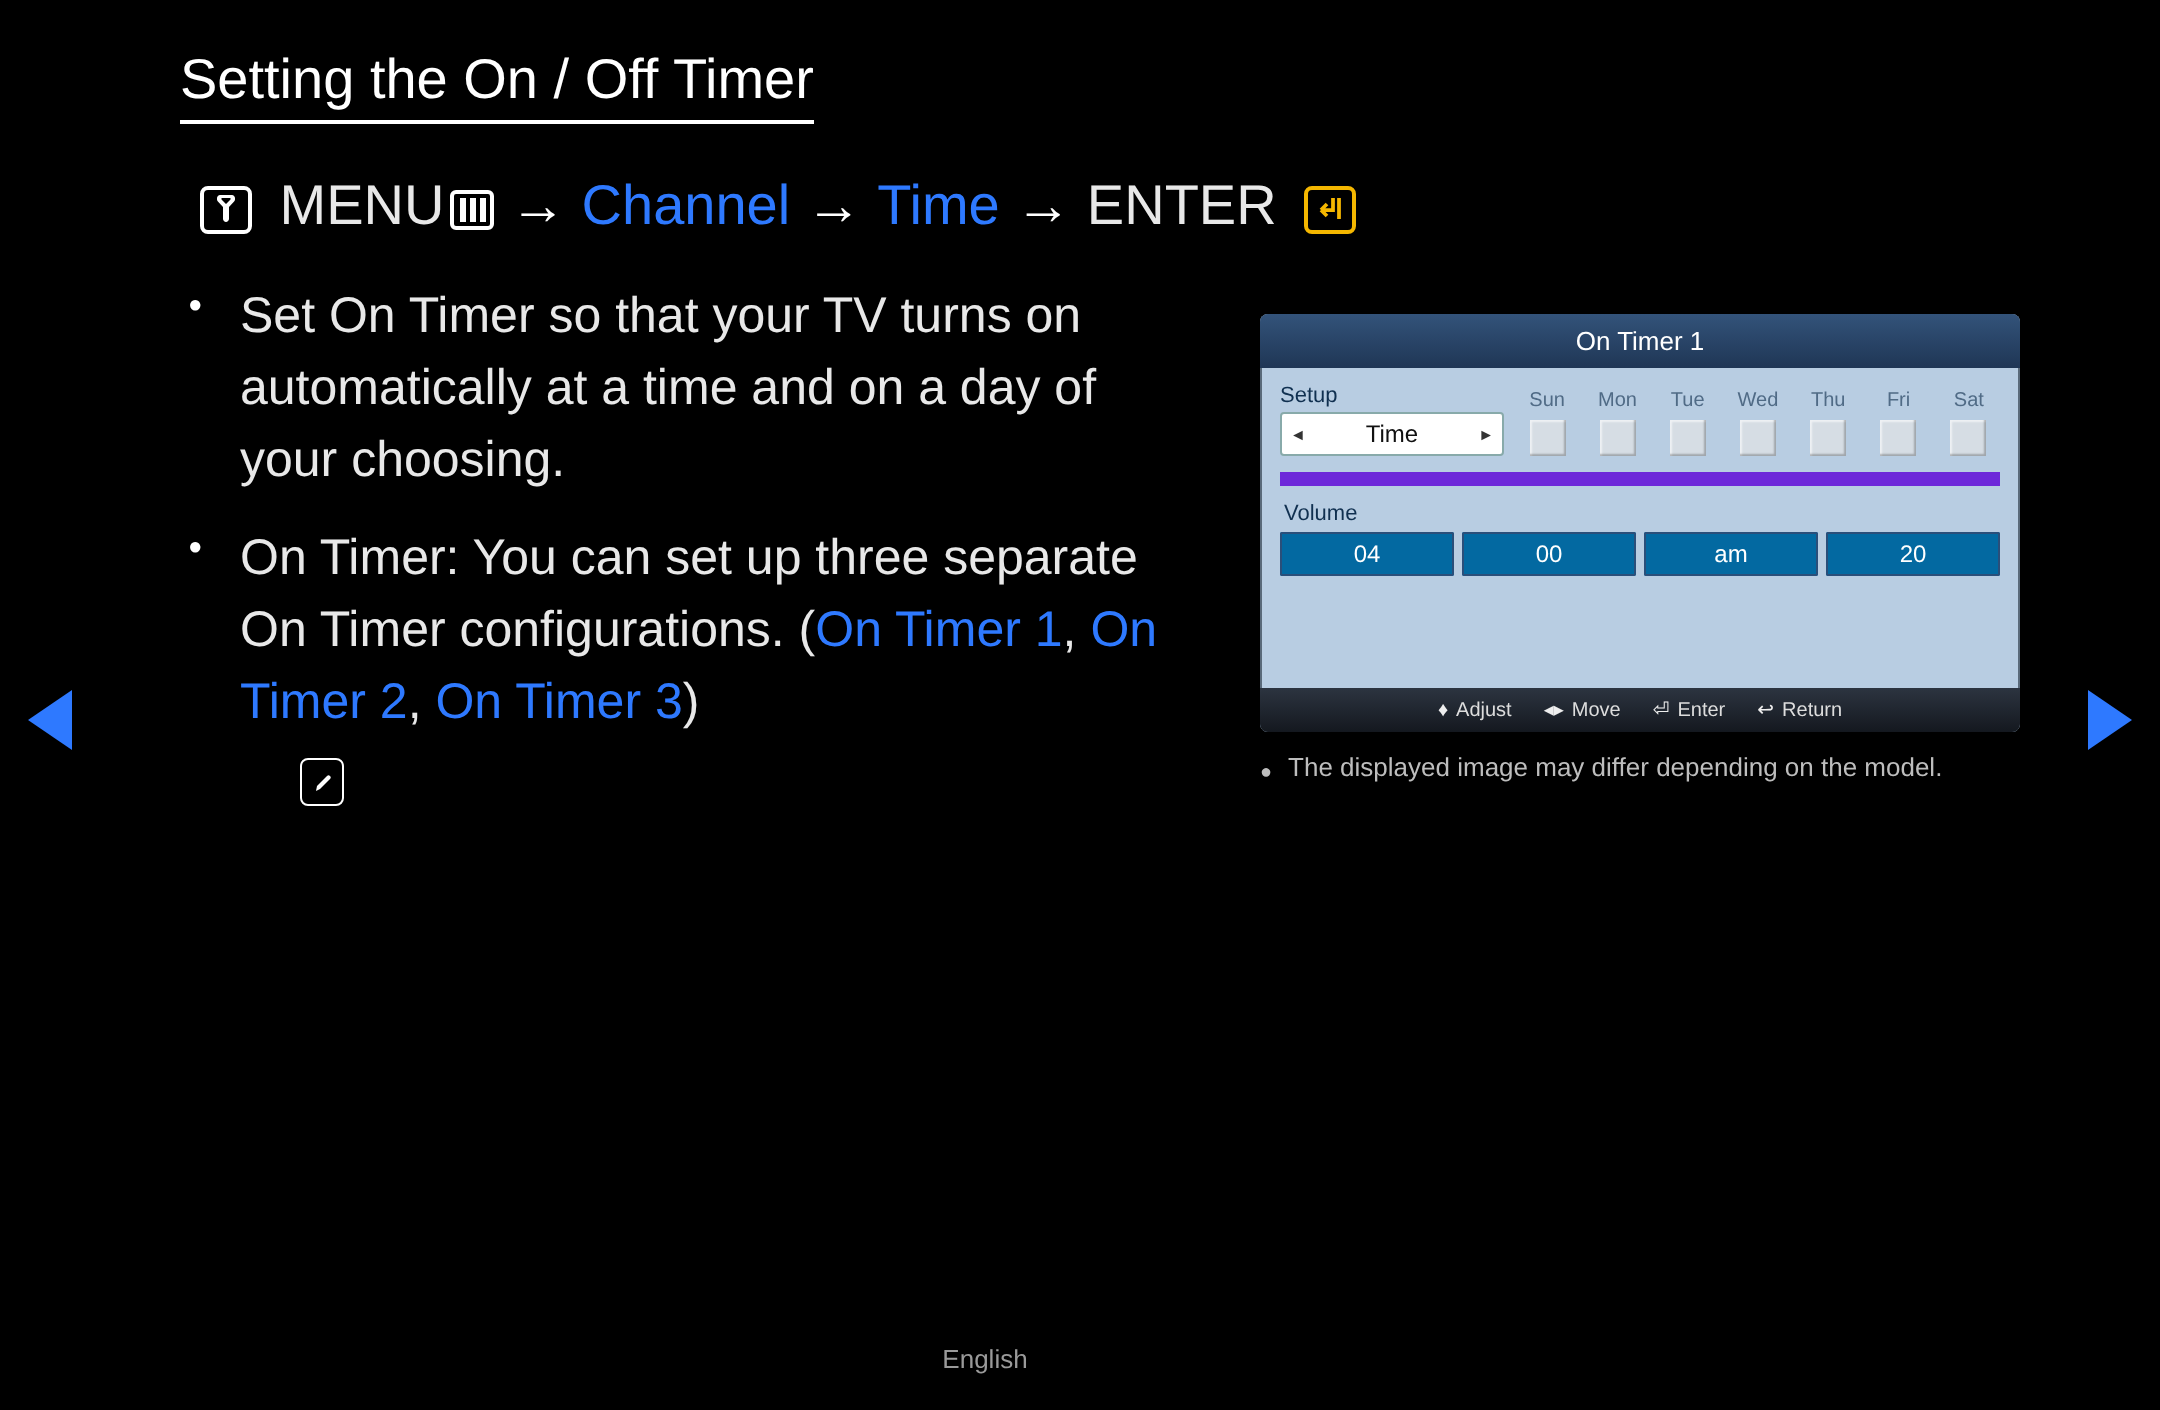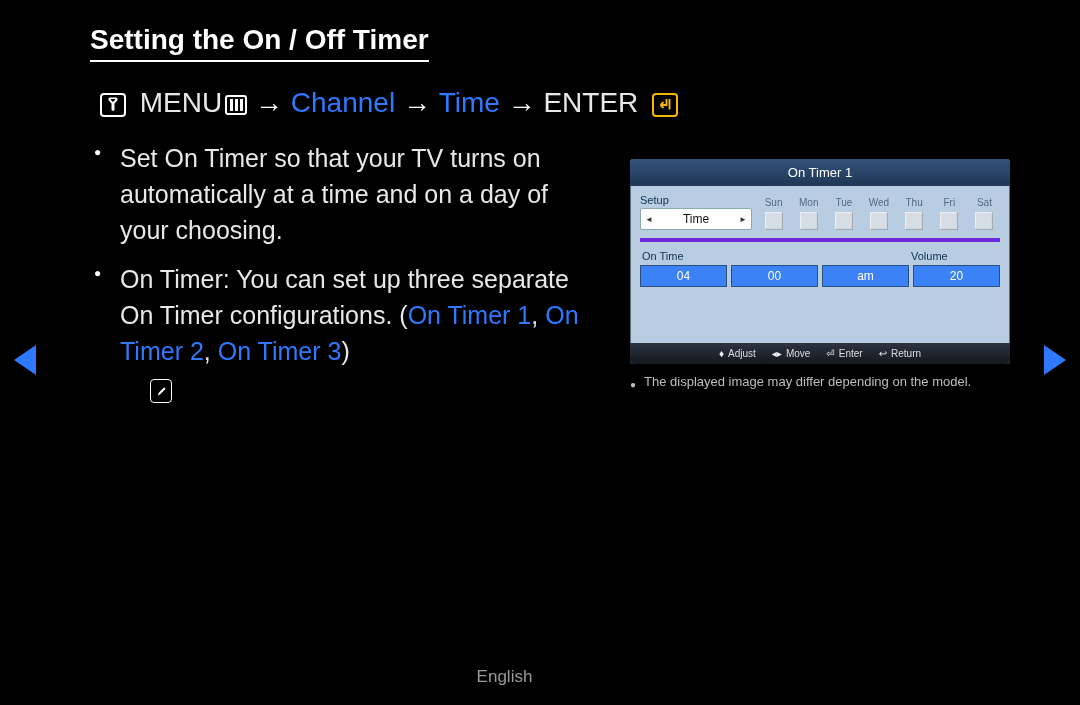--- a/index.html
+++ b/index.html
@@ -1,17 +1,17 @@
 <!DOCTYPE html>
 <html><head>
 <meta charset="utf-8">
 <style>
   html,body{margin:0;padding:0;width:1080px;height:705px;background:#000;font-family:Arial,Helvetica,sans-serif;color:#e8e8e8;overflow:hidden;position:relative}
   .page{position:relative;width:1080px;height:705px;box-sizing:border-box;padding:24px 70px 0 90px}
-  .heading{font-size:28px;color:#fff;border-bottom:2px solid #fff;display:inline-block;padding-bottom:4px;margin-bottom:22px;font-weight:700}
+  .heading{font-size:28px;color:#fff;border-bottom:2px solid #fff;display:inline-block;padding-bottom:4px;margin-bottom:22px;font-weight:400}
   .breadcrumb{font-size:28px;font-weight:700;margin-left:10px;margin-bottom:18px;line-height:1.35}
   .breadcrumb .arr{font-weight:700;color:#fff}
   .hl{color:#2e79ff}
   .icon-box{display:inline-block;vertical-align:middle;border:2px solid #fff;border-radius:4px;padding:1px 2px;line-height:0;margin-right:6px}
   .icon-box.enter{border-color:#f5b700;color:#f5b700;margin-left:6px}
   .icon-box svg{width:18px;height:18px;display:inline-block}
   .menuglyph{display:inline-block;vertical-align:middle;border:2px solid #fff;border-radius:3px;width:18px;height:16px;margin-left:3px;position:relative}
   .menuglyph::before{content:"";position:absolute;left:3px;top:2px;width:3px;height:12px;background:#fff;box-shadow:5px 0 0 #fff,10px 0 0 #fff}
   .content{display:flex;gap:28px;align-items:center}
   .text-col{flex:1;font-size:25px;line-height:1.45;font-weight:300}
@@ -19,45 +19,45 @@
   .text-col ul>li{position:relative;padding-left:30px;margin-bottom:12px}
   .text-col ul>li::before{content:"●";position:absolute;left:4px;top:.35em;font-size:12px;color:#fff}
   .bold{font-weight:400}
   .note-row{display:flex;gap:10px;margin-top:6px;padding-left:30px}
   .note-icon{flex:0 0 auto;border:1.5px solid #fff;border-radius:4px;width:20px;height:22px;display:flex;align-items:center;justify-content:center;margin-top:4px}
   .note-icon svg{width:12px;height:14px}
   .right-col{width:380px}
   .osd{box-sizing:border-box;width:380px;border-radius:4px;overflow:hidden;font-size:12px;color:#fff;box-shadow:0 0 0 1px #5a6a7a inset;background:#b8cde2}
   .osd-title{background:linear-gradient(#33537a,#1f3655);text-align:center;font-size:13px;padding:6px 0;color:#fff}
   .osd-body{padding:8px 10px}
-  .setup-row{display:flex;align-items:flex-end;gap:6px;border-bottom:4px solid #6d28d9;padding-bottom:8px}
+  .setup-row{display:flex;align-items:flex-end;gap:6px;border-bottom:7px solid #6d28d9;padding-bottom:8px}
   .setup-left{width:112px}
   .lbl{font-size:11px;color:#103050;margin-bottom:2px}
   .once-box{background:#fff;color:#111;border-radius:2px;height:22px;display:flex;align-items:center;justify-content:space-between;padding:0 4px;border:1px solid #8aa;box-sizing:border-box}
   .once-box .tri{font-size:8px;color:#333}
   .days{display:flex;gap:4px;flex:1}
   .day{flex:1;text-align:center}
   .day .dn{font-size:10px;color:#506b86;margin-bottom:4px}
   .day .ck{width:18px;height:18px;background:#d6dde4;margin:0 auto;display:block;border:none;box-shadow:-1px -1px 1px rgba(0,0,0,.25) inset,1px 1px 1px rgba(255,255,255,.6) inset}
   .section{margin-top:8px}
   .row-labels{display:flex;color:#103050;font-size:11px;margin-bottom:3px}
   .row-labels>div{flex:1}
   .row-labels .sm{flex:1;padding-left:2px}
   .val-row{display:flex;gap:4px}
-  .val{flex:1;background:#3b82f6;color:#fff;text-align:center;font-size:12px;height:22px;line-height:22px;border-radius:1px;box-shadow:0 0 0 1px #2a4f7a inset}
+  .val{flex:1;background:#0369a1;color:#fff;text-align:center;font-size:12px;height:22px;line-height:22px;border-radius:1px;box-shadow:0 0 0 1px #2a4f7a inset}
   .osd-foot{background:linear-gradient(#2c3440,#14181f);display:flex;gap:16px;justify-content:center;align-items:center;padding:5px 0;font-size:10px;color:#ddd}
   .osd-foot .fitem{display:flex;align-items:center;gap:4px}
   .osd-foot .g{font-size:10px;color:#eee}
   .footnote{font-size:13px;color:#bdbdbd;margin-top:10px}
   .footnote-row{display:flex;gap:8px}
   .footnote-row .dot{font-size:10px;line-height:22px}
   .nav-left,.nav-right{position:absolute;top:345px;width:0;height:0;border-top:15px solid transparent;border-bottom:15px solid transparent}
   .nav-left{left:14px;border-right:22px solid #2e79ff}
   .nav-right{right:14px;border-left:22px solid #2e79ff}
-  .lang{position:absolute;bottom:18px;left:12px;width:985px;text-align:center;font-size:17px;color:#9a9a9a}
+  .lang{position:absolute;bottom:18px;left:0;width:985px;text-align:center;font-size:13px;color:#9a9a9a}
 </style>
 </head>
 <body>
 
 <div class="page">
 
   <div class="heading">Setting the On / Off Timer</div>
 
   <div class="breadcrumb">
     <span class="icon-box">
@@ -139,21 +139,20 @@
                 </div>
               <div class="day">
                   <div class="dn">Sat</div>
                   <span class="ck"></span>
                 </div>
             </div>
           </div>
 
           <div class="section">
             <div class="row-labels">
-              <div class="sm" style="flex:3">On Time</div>
               <div class="sm">Volume</div>
             </div>
             <div class="val-row">
               <div class="val">04</div>
               <div class="val">00</div>
               <div class="val">am</div>
               <div class="val">20</div>
             </div>
           </div>
 

